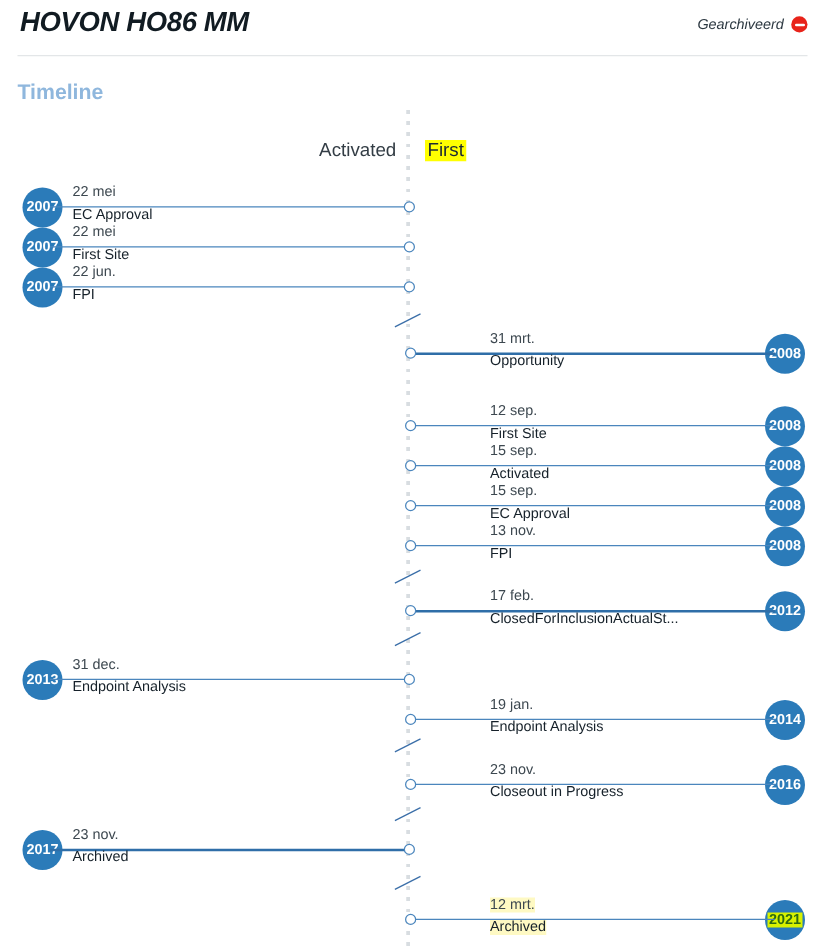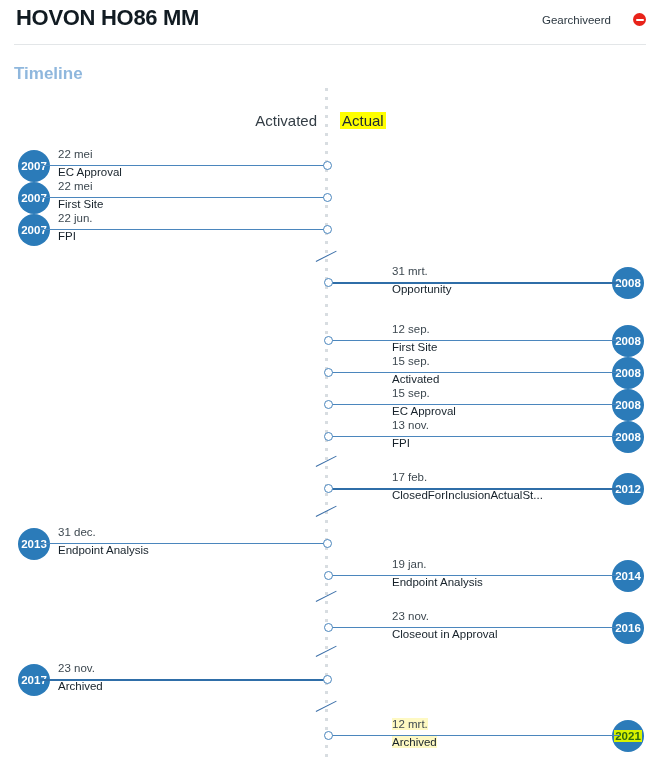--- a/index.html
+++ b/index.html
@@ -7,30 +7,30 @@
     width:660px;height:757px;
     background:#ffffff;
     font-family:"Liberation Sans","DejaVu Sans",sans-serif;
     color:#1d2a33;
     overflow:hidden;
     position:relative;
   }
 
   
   #header{
-    position:absolute;left:0;top:0;width:660px;height:45px;
+    position:absolute;left:0;top:0;width:660px;height:45px;font-style:italic;
   }
   #page-title{
     position:absolute;left:16px;top:5px;
     font-size:22px;font-weight:bold;letter-spacing:-0.3px;
     color:#111b22;
   }
   #status-badge{
     position:absolute;right:14px;top:13px;
-    display:flex;align-items:center;gap:22px;
+    display:flex;align-items:center;gap:6px;
     font-size:11.5px;color:#2b3740;
   }
   #status-icon{
     width:13px;height:13px;border-radius:50%;
     background:#e8231a;position:relative;flex:none;
   }
   #status-icon::after{
     content:"";position:absolute;left:2.5px;top:5.5px;
     width:8px;height:2.2px;background:#fff;border-radius:1px;
   }
@@ -131,21 +131,21 @@
     <span>Gearchiveerd</span>
     <span id="status-icon"></span>
   </div>
 
   <div id="header-rule"></div>
 </div>
 
 <div id="section-title">Timeline</div>
 
 <div id="caption-scheduled">Activated</div>
-<div id="caption-actual">Actual</div>
+<div id="caption-actual">First</div>
 
 <div id="axis"></div>
 <div id="axis-breaks">
     <div class="axis-break" style="left: 314px; top: 250px;"></div>
     <div class="axis-break" style="left: 314px; top: 455px;"></div>
     <div class="axis-break" style="left: 314px; top: 505px;"></div>
     <div class="axis-break" style="left: 314px; top: 590px;"></div>
     <div class="axis-break" style="left: 314px; top: 645px;"></div>
     <div class="axis-break" style="left: 314px; top: 700px;"></div>
   </div>
@@ -250,21 +250,21 @@
     <div class="date">19 jan.</div>
     <div class="label">Endpoint Analysis</div>
   </div>
     <div class="row right" style="top: 612px;">
     <div class="year">
         <span>2016</span>
       </div>
     <div class="line"></div>
     <div class="node"></div>
     <div class="date">23 nov.</div>
-    <div class="label">Closeout in Approval</div>
+    <div class="label">Closeout in Progress</div>
   </div>
     <div class="row left" style="top: 664px;">
     <div class="year">
         <span>2017</span>
       </div>
     <div class="line strong"></div>
     <div class="node"></div>
     <div class="date">23 nov.</div>
     <div class="label">Archived</div>
   </div>

